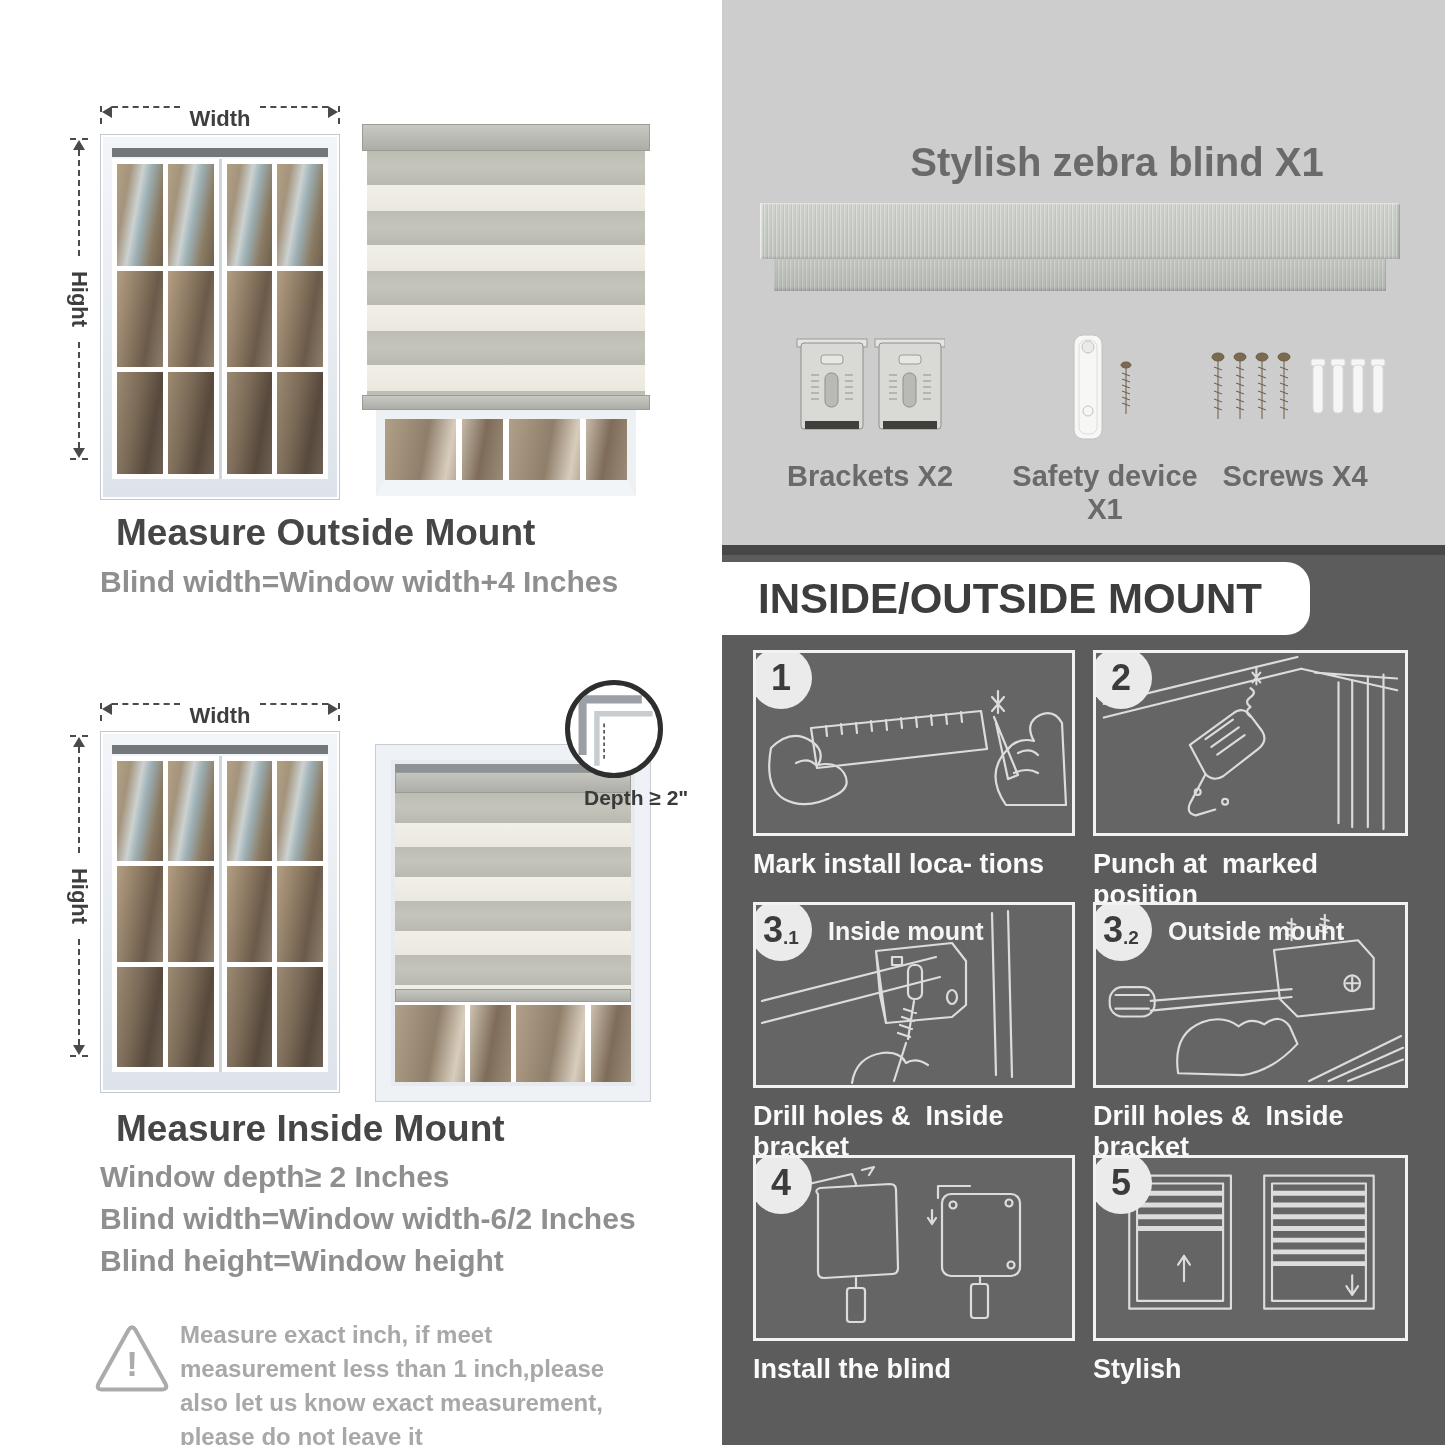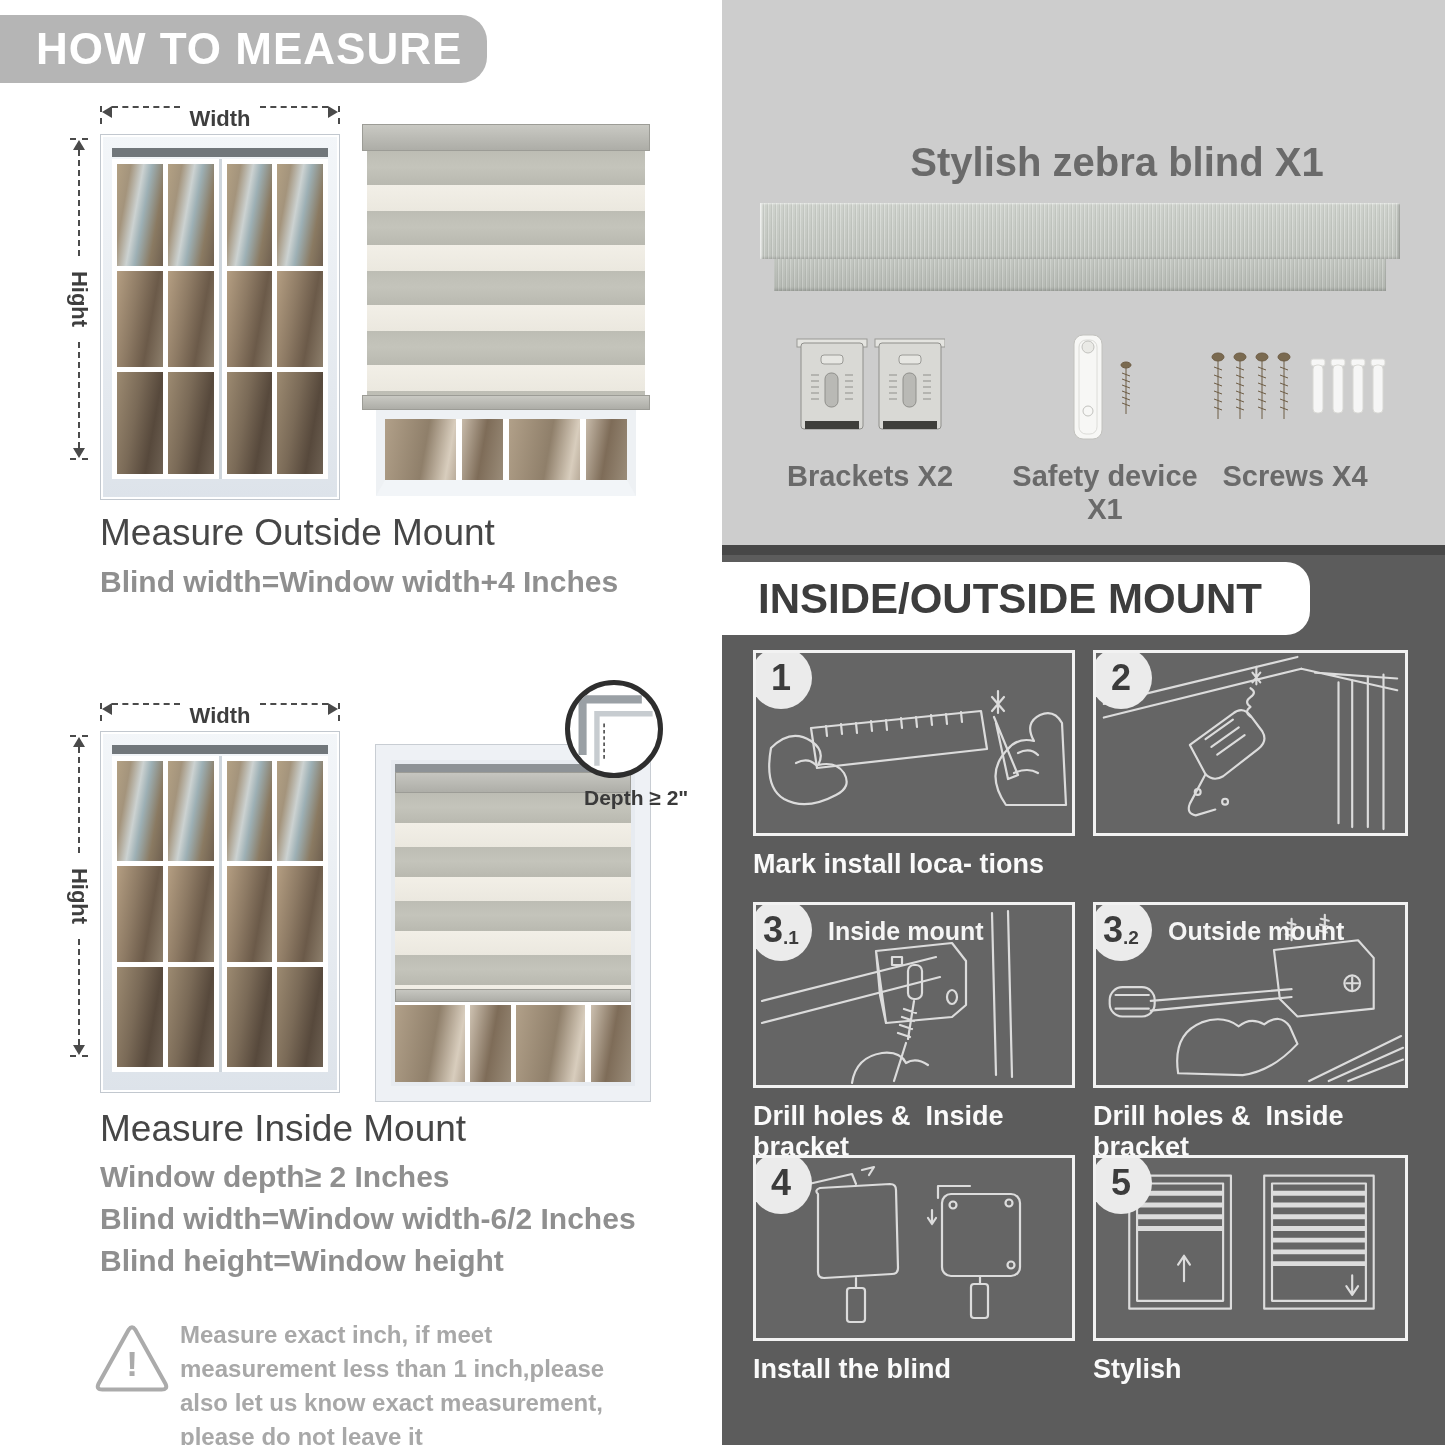--- a/index.html
+++ b/index.html
@@ -9,21 +9,21 @@
   
   .banner { position:absolute; display:flex; align-items:center; font-weight:bold; }
   .banner-how { left:0; top:15px; width:487px; height:68px; background:#b5b5b5;
     border-radius:0 26px 26px 0; padding-left:36px; color:#ffffff; font-size:44px; letter-spacing:1px; }
   .banner-included { left:722px; top:12px; width:362px; height:77px; background:#ffffff;
     border-radius:0 26px 26px 0; padding-left:30px; color:#d4d4d4; font-size:41px; letter-spacing:1px; }
   .banner-mount { left:722px; top:562px; width:588px; height:73px; background:#ffffff;
     border-radius:0 24px 24px 0; padding-left:36px; color:#3d3d3d; font-size:42px; }
 
   
-  .h-measure { position:absolute; left:100px; color:#464646; font-size:37px; font-weight:normal; }
+  .h-measure { position:absolute; left:116px; color:#464646; font-size:37px; font-weight:bold; }
   .m-line { position:absolute; left:100px; color:#8f8f8f; font-size:30px; font-weight:bold; }
 
   
   .h-arrow { position:absolute; display:flex; align-items:flex-start; color:#3e3e3e; font-weight:bold; font-size:22px; }
   .h-arrow .dl { flex:1; border-top:2px dashed #4a4a4a; height:0; }
   .h-arrow .lbl { margin:0 10px; }
   .vtick { width:0; height:18px; border-left:2px dashed #4a4a4a; }
   .ah { width:0; height:0; border-top:6px solid transparent; border-bottom:6px solid transparent; }
   .ah-l { border-right:10px solid #4a4a4a; }
   .ah-r { border-left:10px solid #4a4a4a; }
@@ -117,23 +117,20 @@
   .panel-title { position:absolute; top:12px; left:72px; color:#f5f5f5; font-size:25px; font-weight:bold; }
   .caption { margin-top:13px; color:#fafafa; font-size:27px; font-weight:bold; white-space:pre-wrap; }
 
   .art-stroke { stroke:#dcdcdc; stroke-width:2.2; fill:none; stroke-linecap:round; stroke-linejoin:round; }
 </style>
 </head>
 <body>
 
 <div class="page">
 
-  <div class="banner banner-how">
-    <span>HOW TO MEASURE</span>
-  </div>
 
   <div class="h-arrow" style="left:100px; top:106px; width:240px; height:24px;">
     <span class="vtick"></span>
     <span class="ah ah-l"></span>
     <span class="dl"></span>
     <span class="lbl">Width</span>
     <span class="dl"></span>
     <span class="ah ah-r"></span>
     <span class="vtick"></span>
   </div>
@@ -399,20 +396,21 @@
           <path d="M112 86 l28 -20 M118 94 l28 -20 M124 102 l28 -20"></path>
           <path d="M112 122 L96 152 Q92 162 102 164 L122 158"></path>
           <circle cx="104" cy="140" r="3"></circle>
             <circle cx="132" cy="150" r="3"></circle>
         </g>
       </svg>
       <div class="badge">
         <span>2</span>
       </div>
     </div>
+    <div class="caption">Punch at  marked position</div>
   </div>
 
   <div class="step" style="left:753px; top:902px; width:322px;">
     <div class="panel">
       <svg class="art" viewBox="0 0 316 180">
         <g class="art-stroke">
           <path d="M6 96 L180 52 M6 118 L184 72"></path>
           <path d="M236 8 L240 170 M252 6 L256 172"></path>
           <path d="M120 46 L196 38 L210 56 L210 100 L196 112 L130 118 Z M120 46 L124 90 L130 118"></path>
           <rect x="152" y="60" width="14" height="34" rx="6"></rect>

